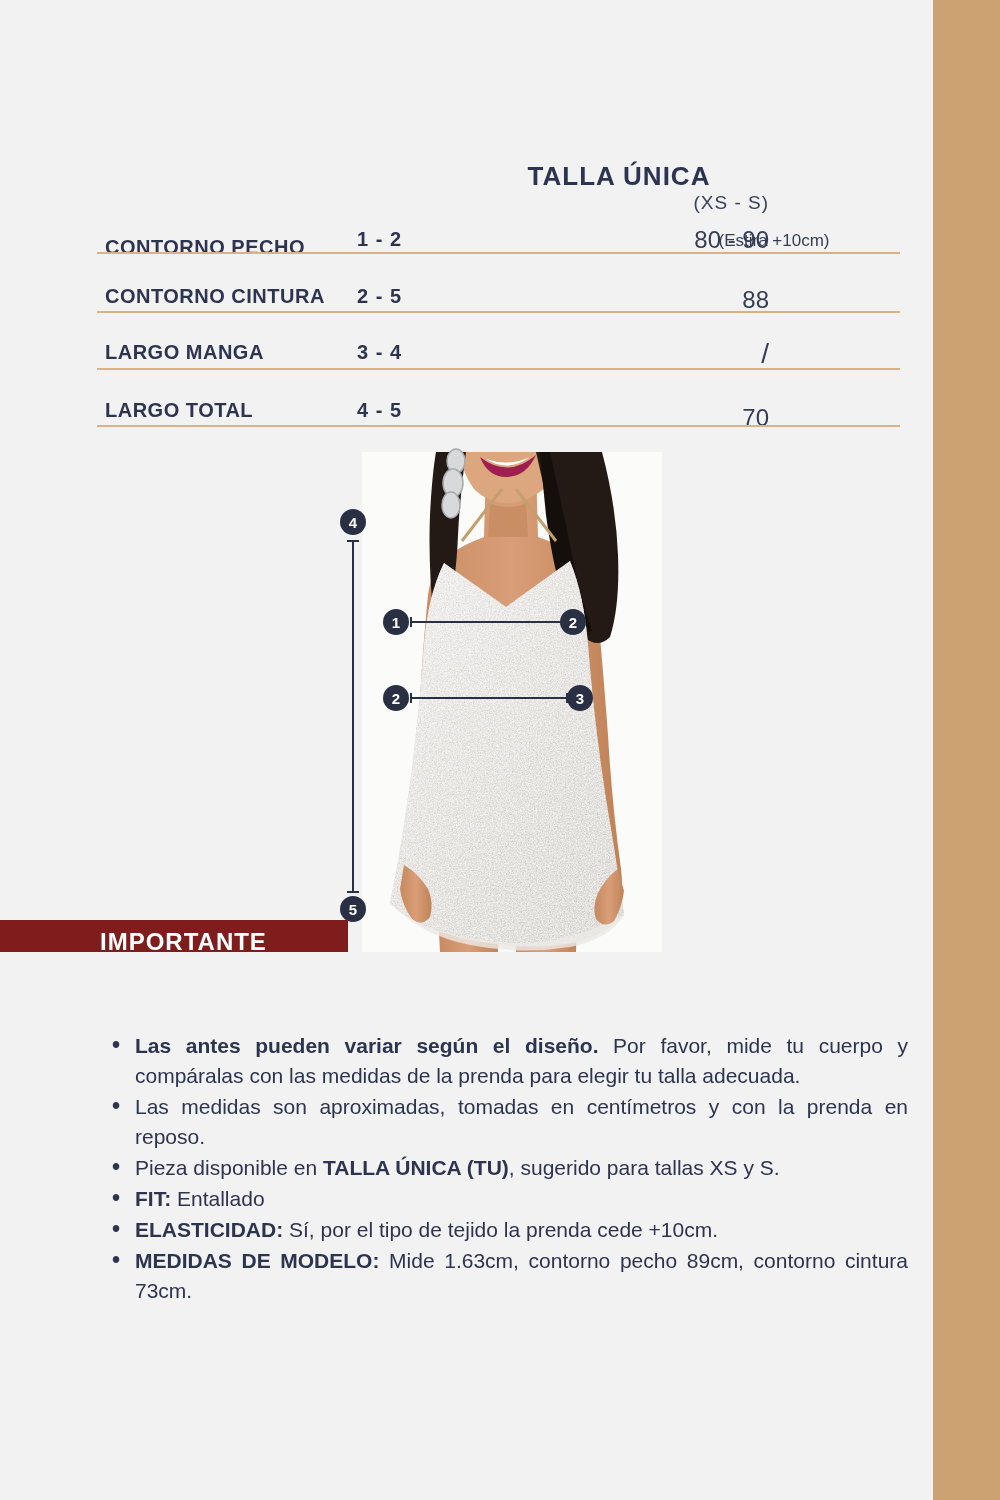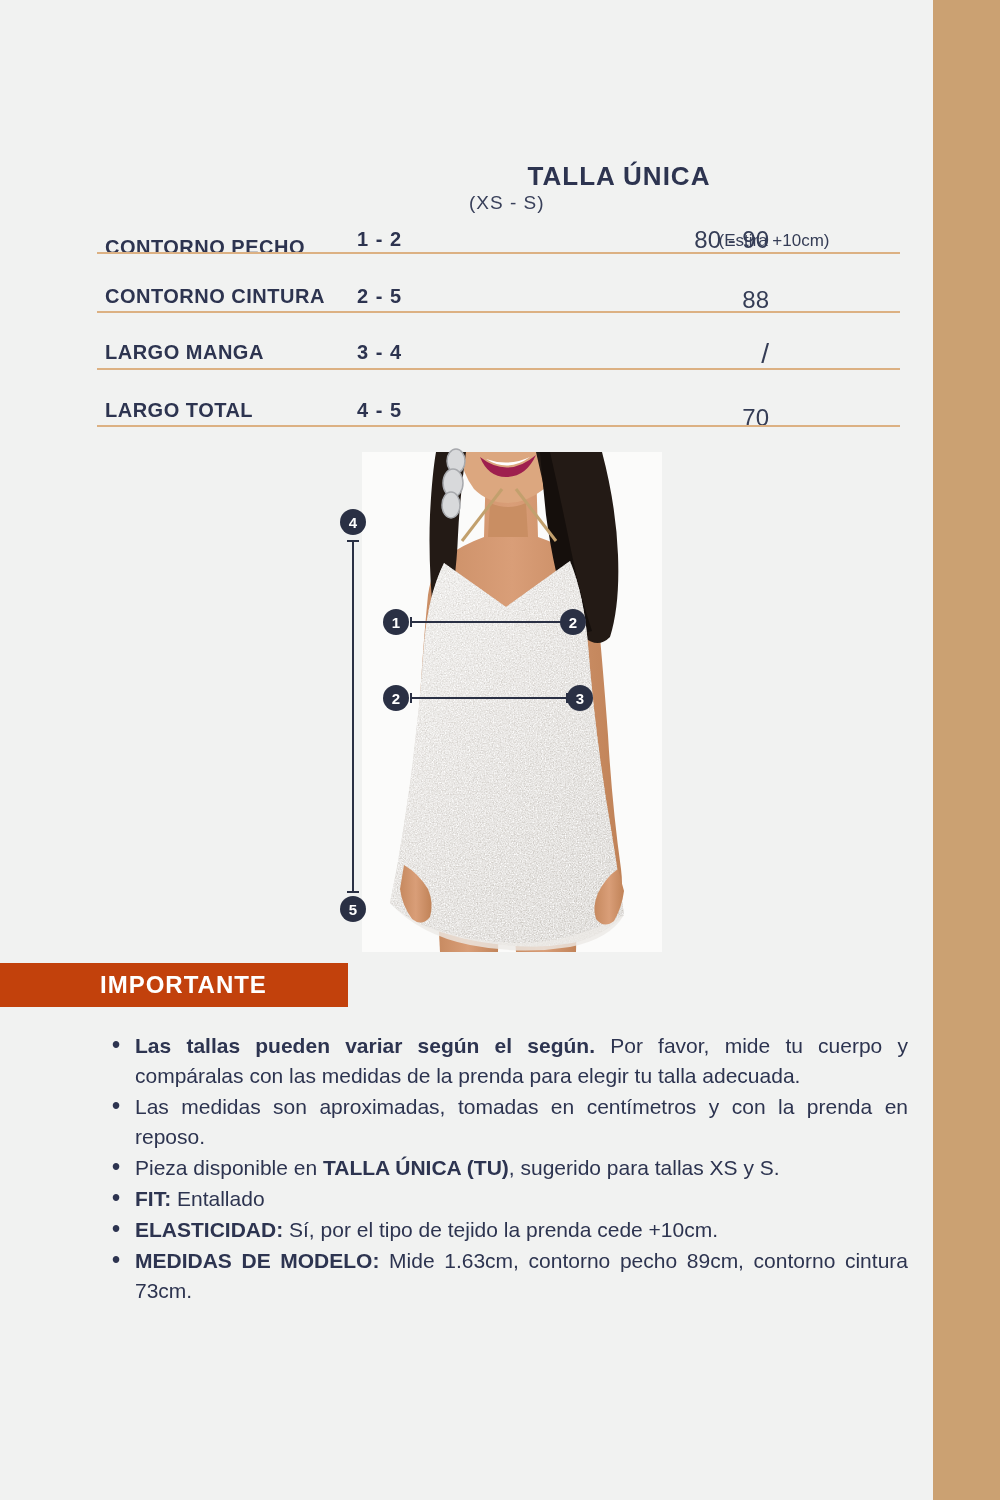--- a/index.html
+++ b/index.html
@@ -10,35 +10,35 @@
     color:#2d3450;
   }
   .abs{position:absolute;}
 
   
   .accent-strip{left:933px;top:0;width:67px;height:1500px;background:#cba172;}
 
   
   .tbl-title{left:469px;top:161px;width:300px;text-align:center;
     font-size:26px;font-weight:700;letter-spacing:1px;}
-  .tbl-subtitle{left:469px;top:192px;width:300px;text-align:left;
+  .tbl-subtitle{left:469px;top:192px;width:300px;text-align:right;
     font-size:19px;font-weight:400;color:#39405a;letter-spacing:1px;}
   .row-label{left:105px;width:260px;font-size:20px;font-weight:600;letter-spacing:.5px;}
   .row-points{left:357px;width:90px;font-size:20px;font-weight:600;letter-spacing:1px;}
   .row-value{left:469px;width:300px;text-align:right;font-size:24px;font-weight:400;color:#353d56;}
   .row-note{left:664px;width:220px;text-align:center;font-size:17px;font-weight:400;color:#353d56;}
   .row-line{left:97px;width:803px;height:2px;background:#dcb183;}
 
   
   .marker{width:26px;height:26px;border-radius:50%;background:#2a3044;color:#fff;
     font-size:15px;font-weight:700;display:flex;align-items:center;justify-content:center;}
   .mline{background:#2a3044;}
 
   
-  .imp-banner{left:0;top:963px;width:348px;height:44px;background:#c2410c;}
+  .imp-banner{left:0;top:920px;width:348px;height:32px;background:#7f1d1d;}
   .imp-heading{position:absolute;left:100px;top:0;height:44px;line-height:44px;
     color:#ffffff;font-size:24px;font-weight:700;letter-spacing:1px;}
   .bullets{left:110px;top:1031px;width:798px;list-style:none;margin:0;padding:0;
     font-size:21px;line-height:30px;text-align:justify;color:#2d3450;}
   .bullets li{position:relative;padding-left:25px;margin:0 0 1px 0;}
   .bullets li::before{content:"\2022";position:absolute;left:2px;top:-1px;
     font-size:23px;font-weight:700;color:#2d3450;}
   .b-bold{font-weight:700;}
 </style>
 </head>
@@ -182,19 +182,19 @@
   <div class="abs mline" style="left:566px;top:693px;width:2px;height:10px;"></div>
   <div class="abs marker" style="left:383px;top:685px;">2</div>
   <div class="abs marker" style="left:567px;top:685px;">3</div>
 </div>
 
 <div class="abs imp-banner">
   <span class="imp-heading">IMPORTANTE</span>
 </div>
 
 <ul class="abs bullets">
-  <li><span></span><span class="b-bold">Las tallas pueden variar según el según.</span><span> Por favor, mide tu cuerpo y compáralas con las medidas de la prenda para elegir tu talla adecuada.</span></li>
+  <li><span></span><span class="b-bold">Las antes pueden variar según el diseño.</span><span> Por favor, mide tu cuerpo y compáralas con las medidas de la prenda para elegir tu talla adecuada.</span></li>
   <li><span></span><span class="b-bold"></span><span>Las medidas son aproximadas, tomadas en centímetros y con la prenda en reposo.</span></li>
   <li><span>Pieza disponible en </span><span class="b-bold">TALLA ÚNICA (TU)</span><span>, sugerido para tallas XS y S.</span></li>
   <li><span></span><span class="b-bold">FIT:</span><span> Entallado</span></li>
   <li><span></span><span class="b-bold">ELASTICIDAD:</span><span> Sí, por el tipo de tejido la prenda cede +10cm.</span></li>
   <li><span></span><span class="b-bold">MEDIDAS DE MODELO:</span><span> Mide 1.63cm, contorno pecho 89cm, contorno cintura 73cm.</span></li>
 </ul>
 
 </body></html>

